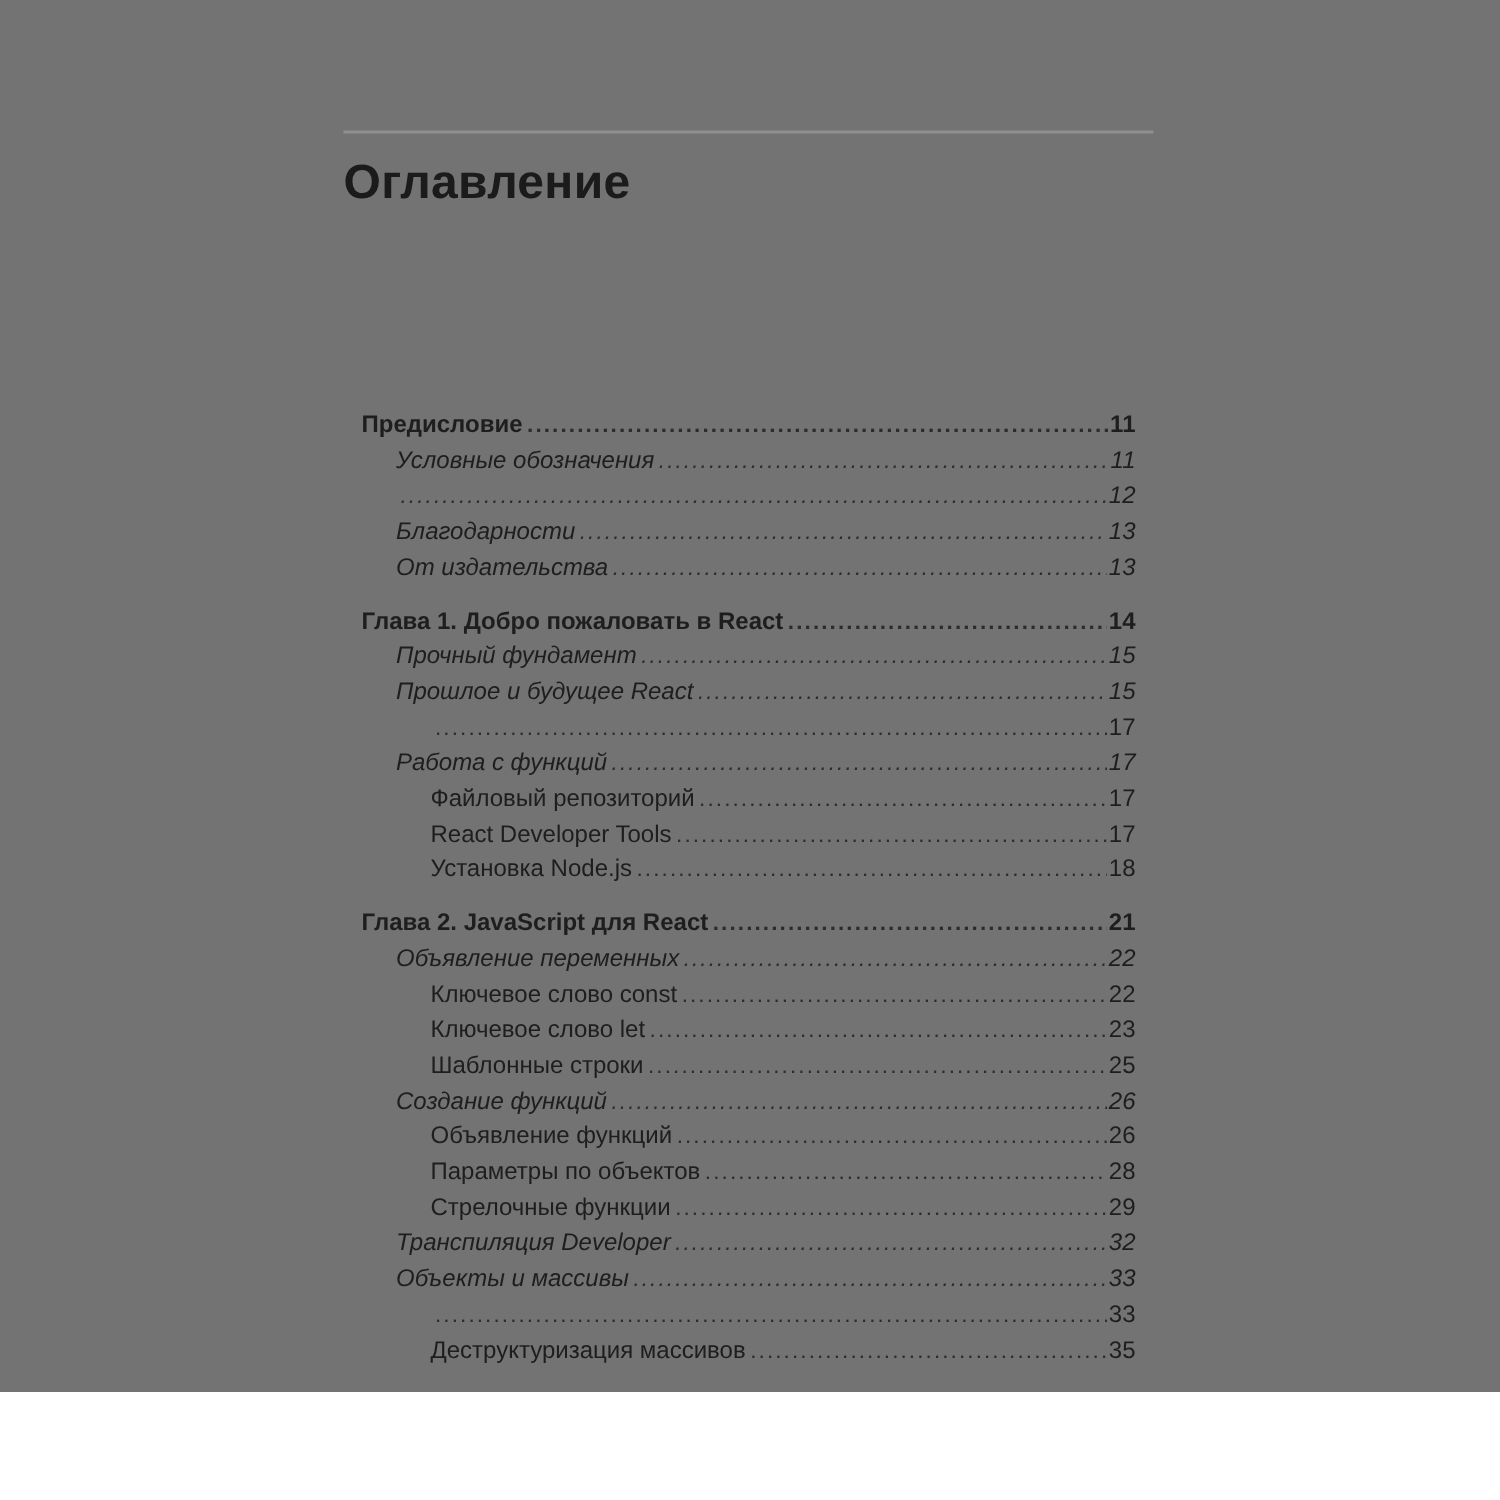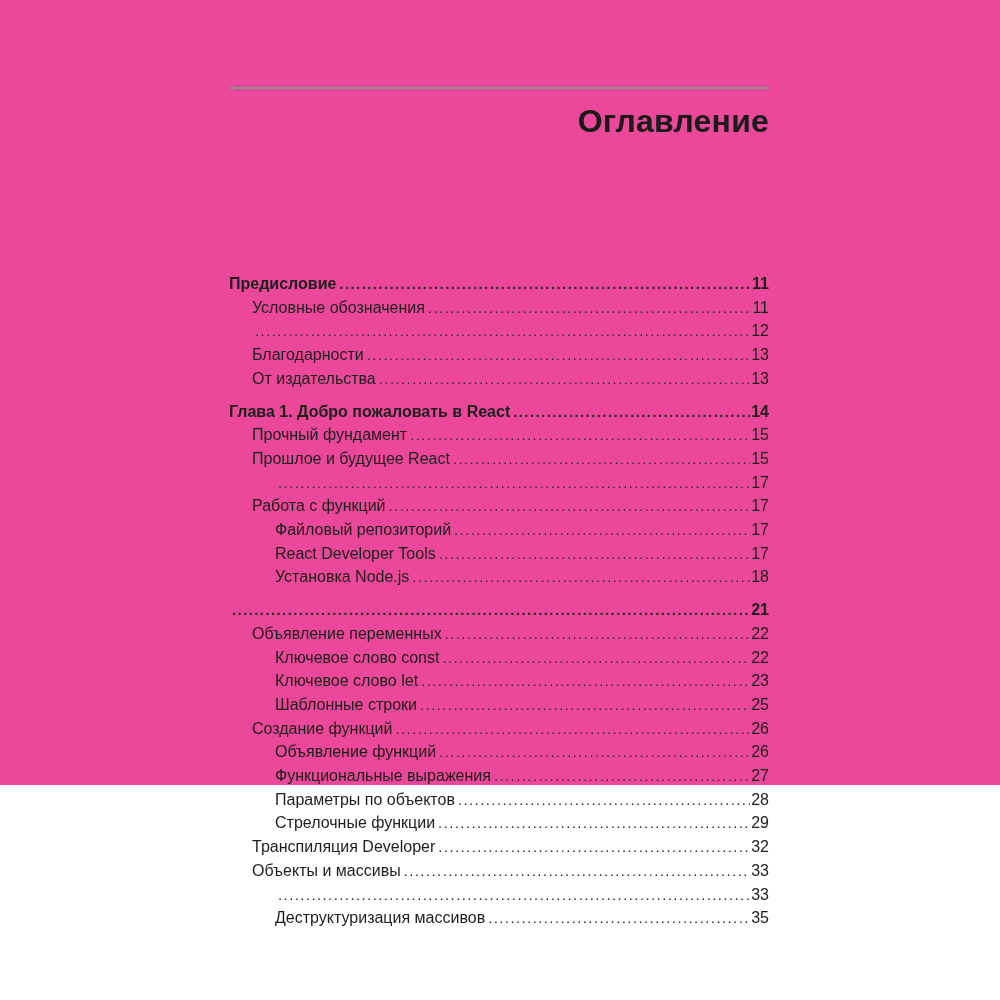--- a/index.html
+++ b/index.html
@@ -8,25 +8,24 @@
     background: #ffffff;
     width: 1000px;
     height: 1000px;
     overflow: hidden;
   }
   * { box-sizing: border-box; }
 
   .page {
     position: relative;
     width: 1000px;
-    height: 785px;
-    background: #ec4899;
+    height: 928px;
+    background: #737373;
     font-family: "Liberation Sans", "DejaVu Sans", sans-serif;
     color: #1e1e1e;
-    text-align: right;
   }
 
   .content {
     position: absolute;
     left: 229px;
     top: 0;
     width: 540px;
     padding-top: 87px;
   }
 
@@ -42,32 +41,32 @@
     line-height: 38px;
     font-weight: 700;
     letter-spacing: 0.2px;
     color: #1b1b1b;
   }
 
   .toc {
     margin-top: 132px;
   }
 
-  .toc-group { margin: 0; }
+  .toc-group { margin: 12px; }
   .toc-group + .toc-group { margin-top: 9px; }
 
   .toc-row {
     display: flex;
     align-items: baseline;
     font-size: 16px;
     line-height: 23.7px;
     white-space: nowrap;
   }
   .toc-row.bold { font-weight: 700; }
-  .toc-row.level-1 { padding-left: 23px; }
+  .toc-row.level-1 { padding-left: 23px; font-style: italic; }
   .toc-row.level-2 { padding-left: 46px; }
 
   .toc-label { flex: 0 0 auto; }
 
   .toc-dots {
     flex: 1 1 auto;
     overflow: hidden;
     margin: 0 1px 0 3px;
     color: #2c2c2c;
   }
@@ -149,20 +148,21 @@
             <span class="toc-page">17</span>
           </div>
           <div class="toc-row level-2">
             <span class="toc-label">Установка Node.js</span>
             <span class="toc-dots"></span>
             <span class="toc-page">18</span>
           </div>
         </div>
         <div class="toc-group">
           <div class="toc-row level-0 bold">
+            <span class="toc-label">Глава 2. JavaScript для React</span>
             <span class="toc-dots"></span>
             <span class="toc-page">21</span>
           </div>
           <div class="toc-row level-1">
             <span class="toc-label">Объявление переменных</span>
             <span class="toc-dots"></span>
             <span class="toc-page">22</span>
           </div>
           <div class="toc-row level-2">
             <span class="toc-label">Ключевое слово const</span>
@@ -181,25 +181,20 @@
           </div>
           <div class="toc-row level-1">
             <span class="toc-label">Создание функций</span>
             <span class="toc-dots"></span>
             <span class="toc-page">26</span>
           </div>
           <div class="toc-row level-2">
             <span class="toc-label">Объявление функций</span>
             <span class="toc-dots"></span>
             <span class="toc-page">26</span>
-          </div>
-          <div class="toc-row level-2">
-            <span class="toc-label">Функциональные выражения</span>
-            <span class="toc-dots"></span>
-            <span class="toc-page">27</span>
           </div>
           <div class="toc-row level-2">
             <span class="toc-label">Параметры по объектов</span>
             <span class="toc-dots"></span>
             <span class="toc-page">28</span>
           </div>
           <div class="toc-row level-2">
             <span class="toc-label">Стрелочные функции</span>
             <span class="toc-dots"></span>
             <span class="toc-page">29</span>

